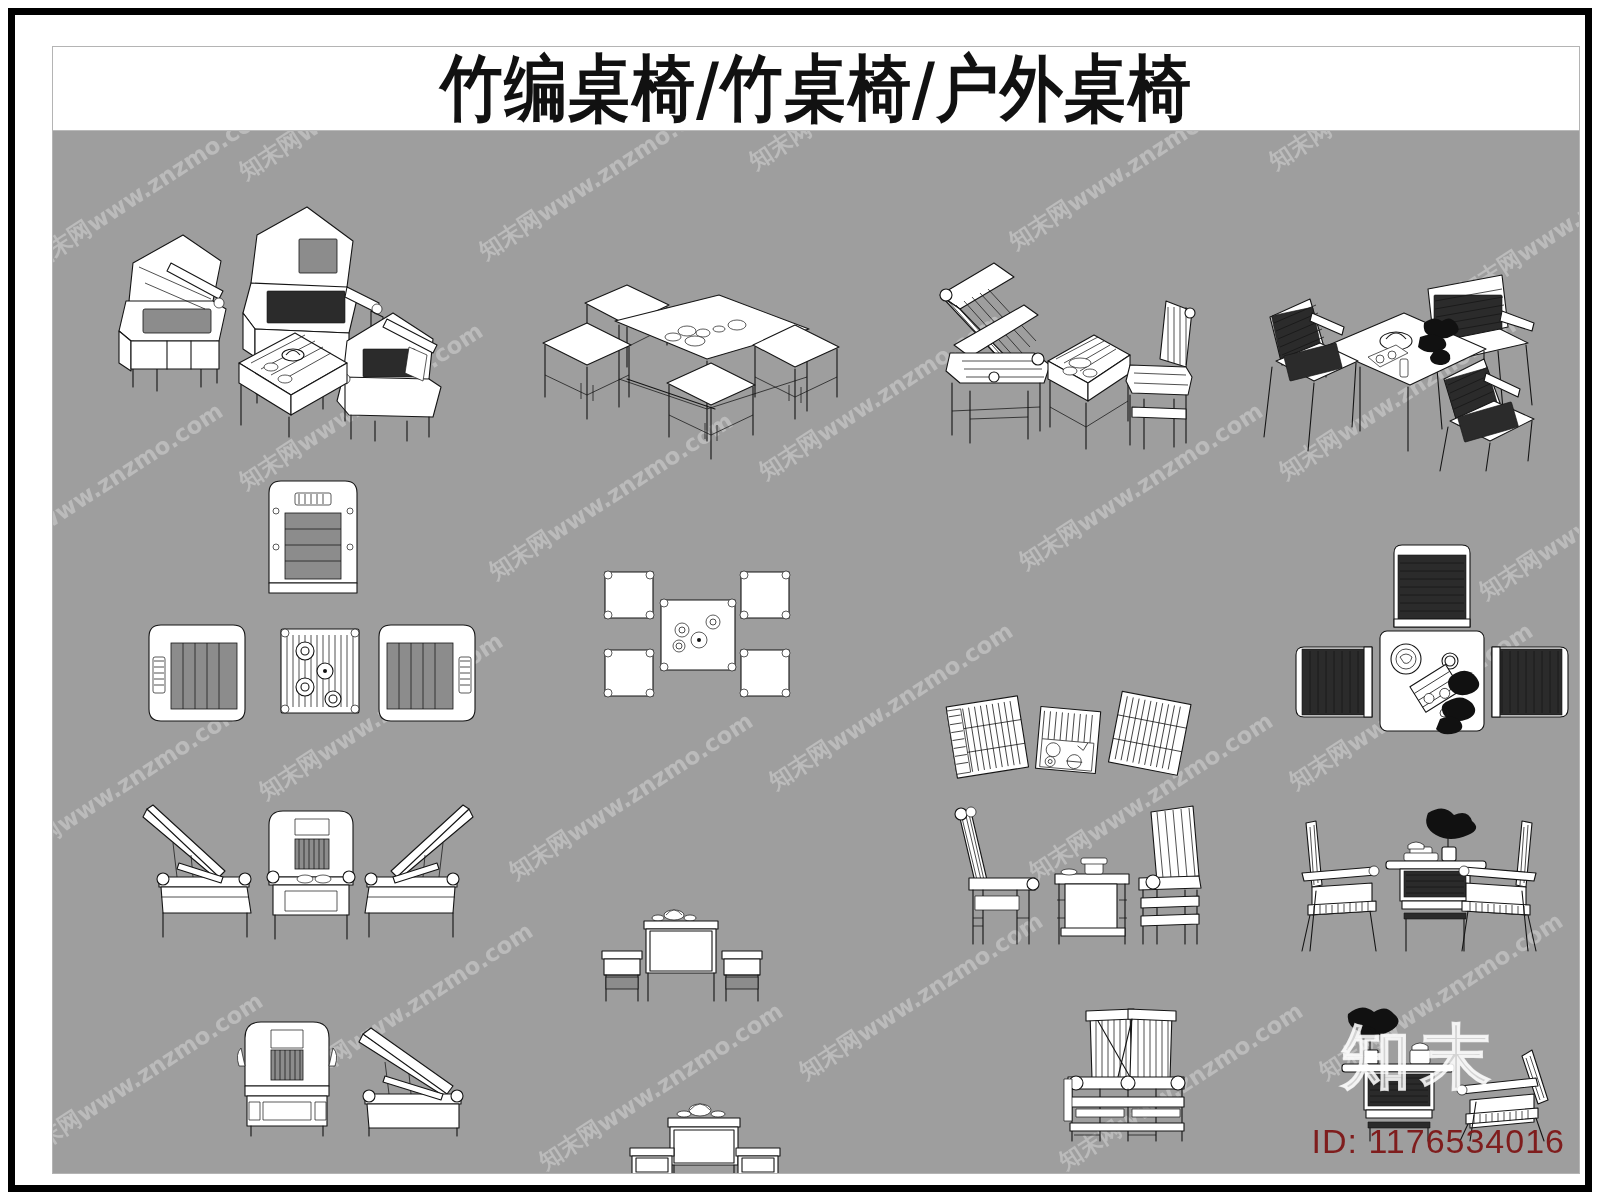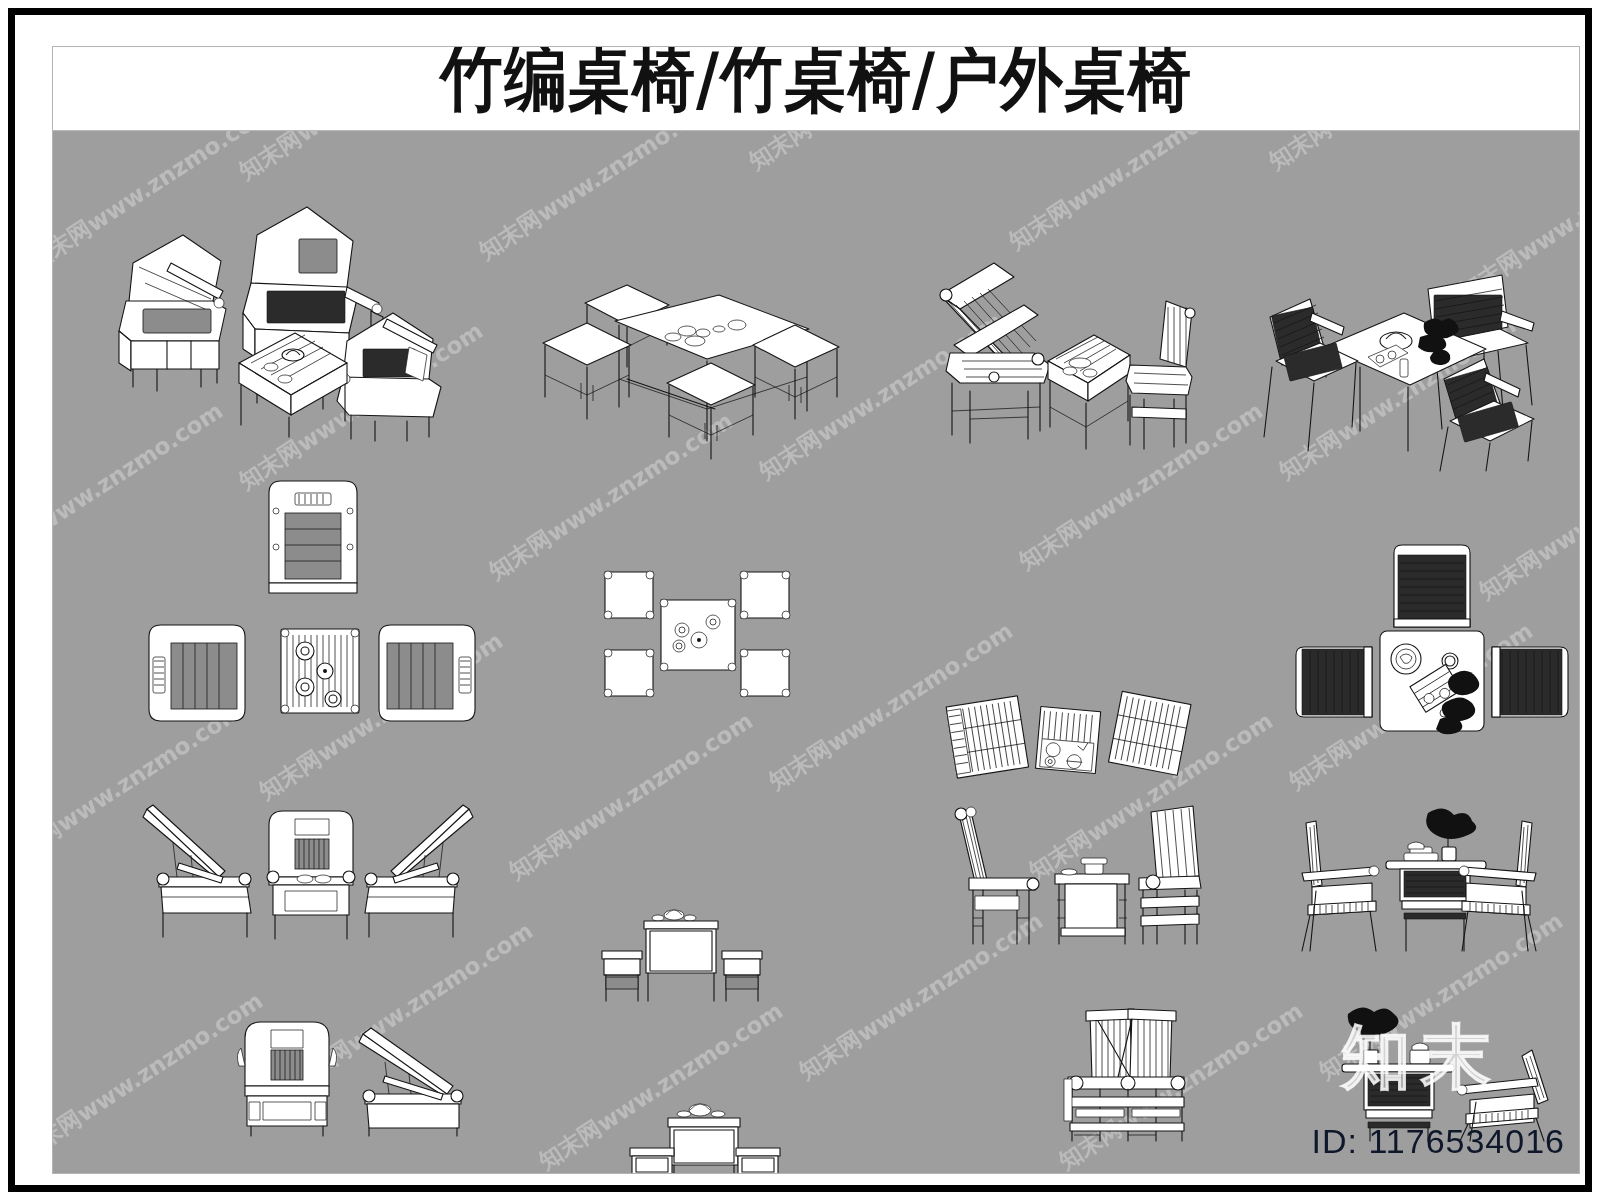--- a/index.html
+++ b/index.html
@@ -16,21 +16,21 @@
 
   
   .sheet{
     position:absolute;left:37px;top:31px;width:1528px;height:1128px;
     box-sizing:border-box;background:#ffffff;border:1px solid #b4b4b4;
     overflow:hidden;
   }
 
   .title-band{
     position:absolute;left:0;top:0;width:100%;height:84px;
-    background:#ffffff;display:flex;align-items:flex-start;justify-content:center;
+    background:#ffffff;display:flex;align-items:center;justify-content:center;
     box-sizing:border-box;border-bottom:1px solid #b9b9b9;
   }
   .title-text{
     font-family:"DejaVu Serif","Liberation Serif",serif;
     font-size:63px;line-height:1;color:#111111;letter-spacing:1px;
     white-space:nowrap;font-weight:600;
     transform:scaleY(1.14);transform-origin:center;
   }
 
   .canvas{
@@ -50,21 +50,21 @@
   
   .brand-mark{
     position:absolute;right:78px;bottom:70px;
     font-family:"DejaVu Serif","Liberation Serif",serif;
     font-size:70px;font-weight:700;color:rgba(255,255,255,0.55);
     letter-spacing:10px;white-space:nowrap;
     -webkit-text-stroke:1px rgba(255,255,255,0.75);
   }
   .id-text{
     position:absolute;right:14px;bottom:14px;
-    font-size:34px;color:#0f172a;letter-spacing:1px;white-space:nowrap;
+    font-size:34px;color:#7f1d1d;letter-spacing:1px;white-space:nowrap;
     font-family:"Liberation Sans","DejaVu Sans",sans-serif;
   }
 
   .obj{position:absolute;}
   svg{display:block;overflow:visible;}
 
   
   .ln{fill:none;stroke:#151515;stroke-width:1.1;stroke-linejoin:round;stroke-linecap:round;}
   .ln-t{fill:none;stroke:#151515;stroke-width:0.75;}
   .fw{fill:#ffffff;stroke:#151515;stroke-width:1.1;stroke-linejoin:round;}

